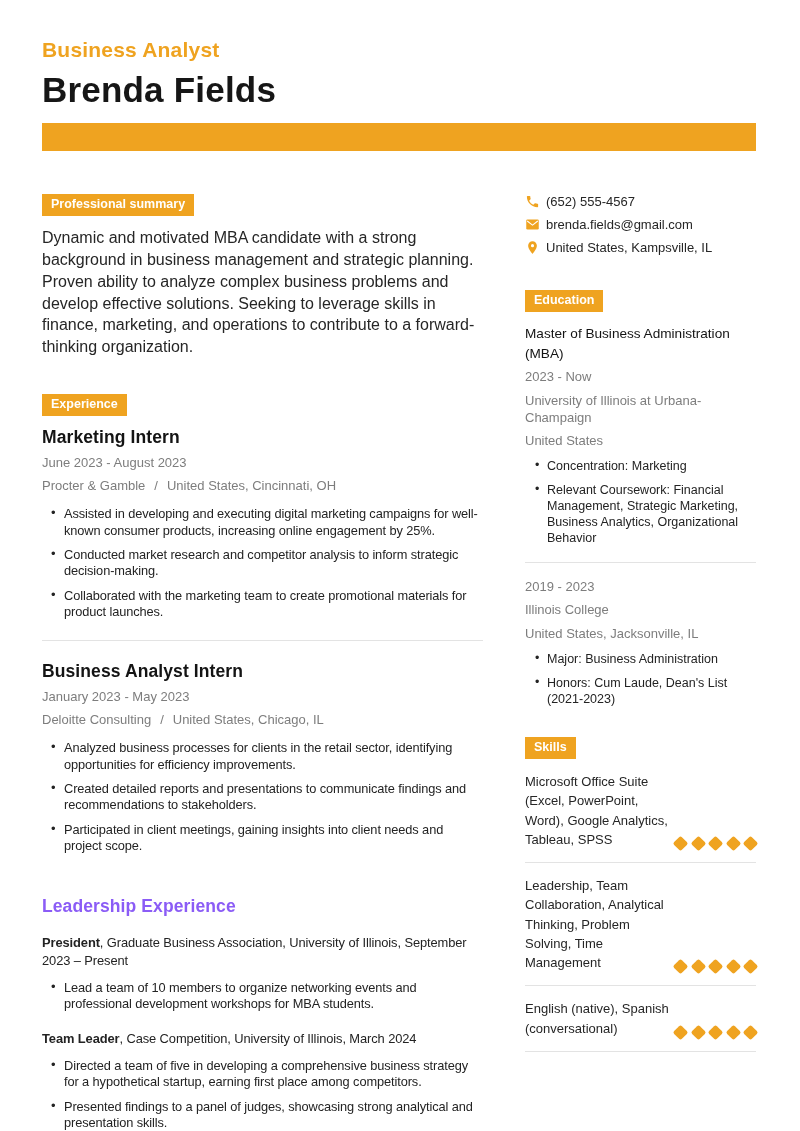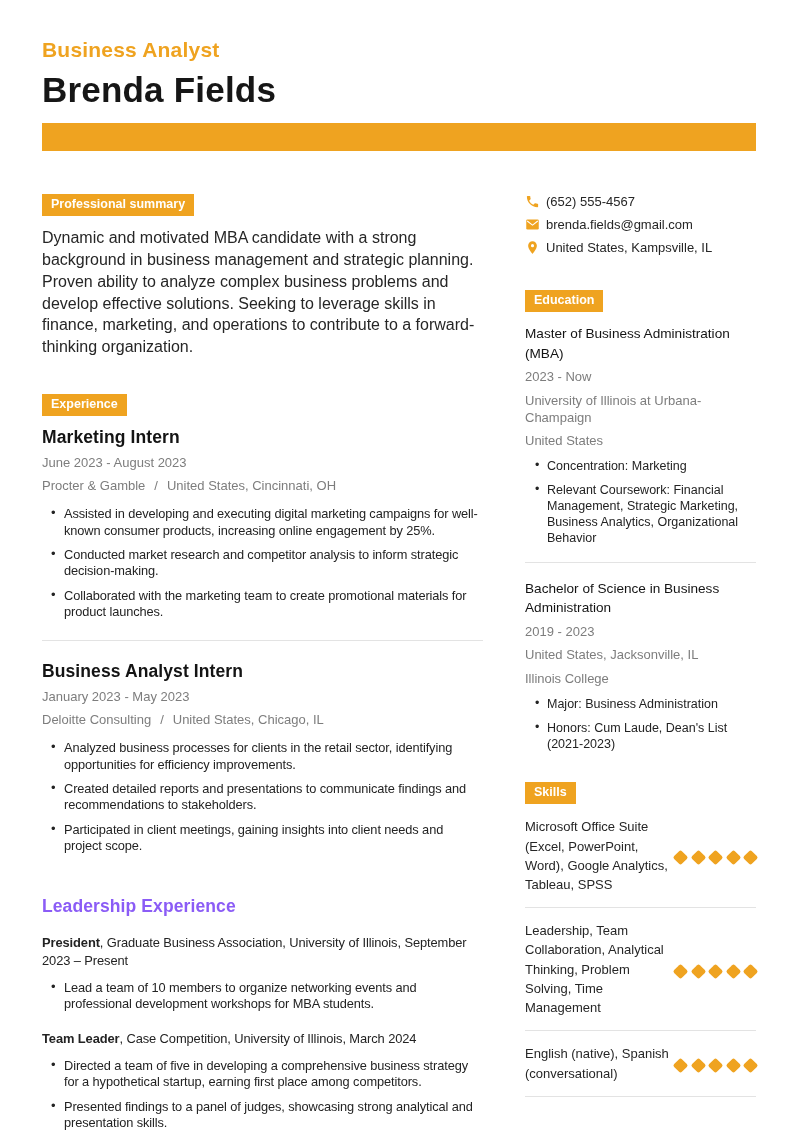--- a/index.html
+++ b/index.html
@@ -66,21 +66,21 @@
   .edu-line{color:var(--muted);font-size:13px;line-height:1.3;margin-top:6.5px;}
   ul.edu-bullets{list-style:none;margin-top:8px;padding-left:22px;}
   ul.edu-bullets li{
     position:relative;font-size:12.5px;line-height:1.28;color:#232323;margin-top:8px;
   }
   ul.edu-bullets li::before{content:"•";position:absolute;left:-12px;top:-1px;}
   .edu-divider{border:0;border-top:1px solid var(--divider);margin-top:16px;margin-bottom:16px;}
 
   
   .skills-badge{margin-top:30px;}
-  .skill-row{display:flex;justify-content:space-between;align-items:center;margin-top:13px;}
+  .skill-row{display:flex;justify-content:space-between;align-items:flex-end;margin-top:13px;}
   .skill-label{width:154px;font-size:13px;line-height:1.48;color:#262626;}
   .diamonds{display:flex;gap:6.5px;padding-top:4px;}
   .diamond{width:11px;height:11px;background:var(--accent);transform:rotate(45deg);border-radius:2px;flex:none;}
   .skill-divider{border:0;border-top:1px solid var(--divider);margin-top:13px;}
 </style>
 </head>
 <body>
 
 <div class="page">
 
@@ -197,24 +197,23 @@
           <div class="edu-line">United States</div>
           <ul class="edu-bullets">
             <li>Concentration: Marketing</li>
             <li>Relevant Coursework: Financial Management, Strategic Marketing, Business Analytics, Organizational Behavior</li>
           </ul>
         </div>
 
         <hr class="edu-divider">
 
         <div>
-          <div class="edu-degree">Bachelor of Science in Business Administration</div>
           <div class="edu-line">2019 - 2023</div>
+          <div class="edu-line">Illinois College</div>
           <div class="edu-line">United States, Jacksonville, IL</div>
-          <div class="edu-line">Illinois College</div>
           <ul class="edu-bullets">
             <li>Major: Business Administration</li>
             <li>Honors: Cum Laude, Dean's List (2021-2023)</li>
           </ul>
         </div>
       </div>
 
       <div>
         <span class="badge skills-badge" style="display:inline-block">Skills</span>
 

